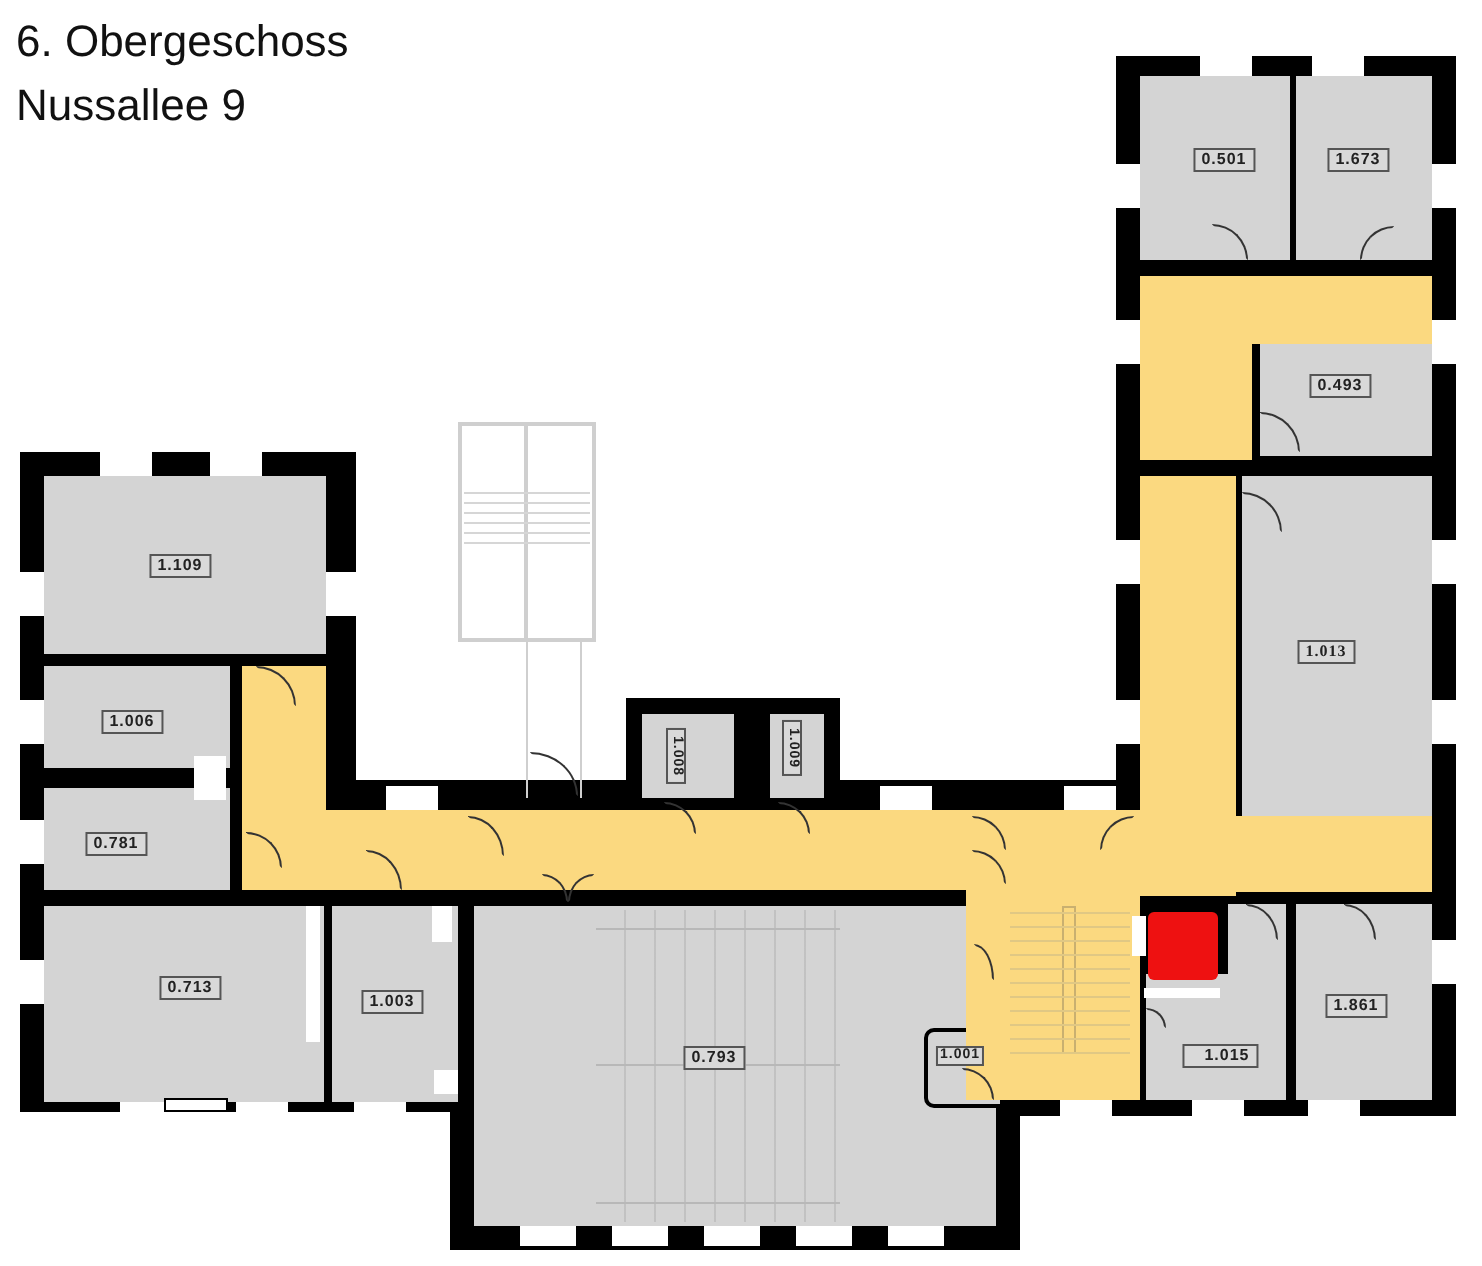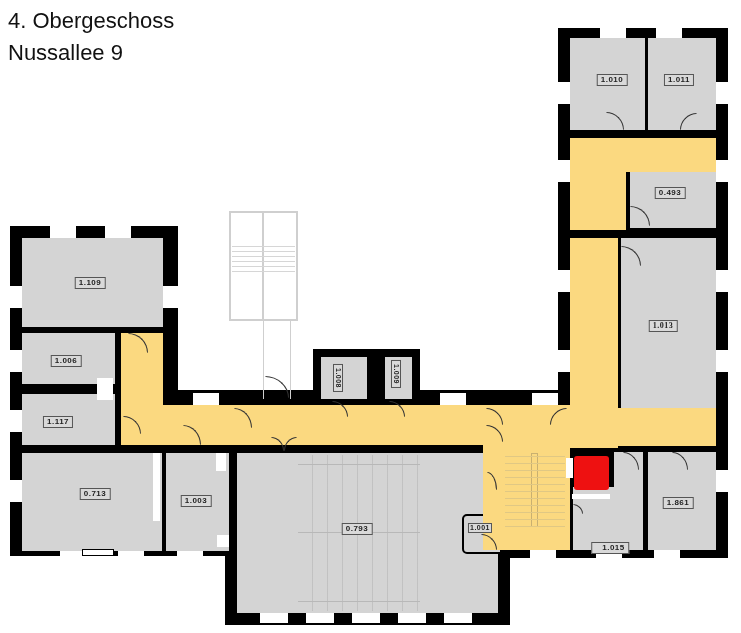--- a/index.html
+++ b/index.html
@@ -13,21 +13,21 @@
   .label { position:absolute; transform:translate(-50%,-50%); background:#d9d9d9; border:1px solid #555; font-size:8px; font-weight:bold; letter-spacing:0.5px; padding:0 3px; line-height:10px; color:#222; white-space:nowrap; font-family:"Liberation Sans", sans-serif; }
   .label.vert { transform:translate(-50%,-50%) rotate(90deg); }
   .door { position:absolute; border:1px solid #333; border-color:#333 #333 transparent transparent; border-top-right-radius:100%; box-sizing:border-box; }
   .door-l { position:absolute; border:1px solid #333; border-color:#333 transparent transparent #333; border-top-left-radius:100%; box-sizing:border-box; }
   .stairline { position:absolute; background:#b8b8b8; }
   .red { position:absolute; background:#ee1111; border-radius:3px; }
 </style>
 </head>
 <body>
 
-<div class="title" style="top:10px;">4. Obergeschoss</div>
+<div class="title" style="top:10px;">6. Obergeschoss</div>
 <div class="title" style="top:42px;">Nussallee 9</div>
 
 <div class="abs" style="left:0;top:0;width:741px;height:633px;">
 
   <div class="wall" style="left:10px;top:226px;width:168px;height:330px;"></div>
 
   <div class="wall" style="left:10px;top:390px;width:505px;height:166px;"></div>
   <div class="wall" style="left:225px;top:440px;width:285px;height:185px;"></div>
 
   <div class="wall" style="left:160px;top:390px;width:410px;height:70px;"></div>
@@ -135,26 +135,26 @@
   <div class="door" style="left:486px;top:425px;width:17px;height:17px;"></div>
   <div class="door-l" style="left:550px;top:408px;width:17px;height:17px;"></div>
   <div class="door" style="left:481px;top:534px;width:16px;height:16px;"></div>
   <div class="door" style="left:623px;top:452px;width:16px;height:18px;"></div>
   <div class="door" style="left:573px;top:504px;width:10px;height:10px;"></div>
   <div class="door" style="left:672px;top:452px;width:16px;height:18px;"></div>
   <div class="door" style="left:487px;top:472px;width:10px;height:18px;"></div>
 
   <div class="label" style="left:90px;top:283px;">1.109</div>
   <div class="label" style="left:66px;top:361px;">1.006</div>
-  <div class="label" style="left:58px;top:422px;">1.117</div>
+  <div class="label" style="left:58px;top:422px;">0.781</div>
   <div class="label" style="left:95px;top:494px;">0.713</div>
   <div class="label" style="left:196px;top:501px;">1.003</div>
   <div class="label" style="left:357px;top:529px;">0.793</div>
   <div class="label" style="left:480px;top:528px;font-size:7px;line-height:8px;padding:0 1px;">1.001</div>
   <div class="label vert" style="left:338px;top:378px;font-size:7px;line-height:8px;">1.008</div>
   <div class="label vert" style="left:396px;top:374px;font-size:7px;line-height:8px;">1.009</div>
-  <div class="label" style="left:612px;top:80px;">1.010</div>
-  <div class="label" style="left:679px;top:80px;">1.011</div>
+  <div class="label" style="left:612px;top:80px;">0.501</div>
+  <div class="label" style="left:679px;top:80px;">1.673</div>
   <div class="label" style="left:670px;top:193px;">0.493</div>
   <div class="label" style="left:663px;top:326px;font-family:Liberation Serif, serif;">1.013</div>
   <div class="label" style="left:678px;top:503px;">1.861</div>
-  <div class="label" style="left:610px;top:548px;padding-left:10px;">1.015</div>
+  <div class="label" style="left:610px;top:528px;padding-left:10px;">1.015</div>
 </div>
 
 </body></html>

